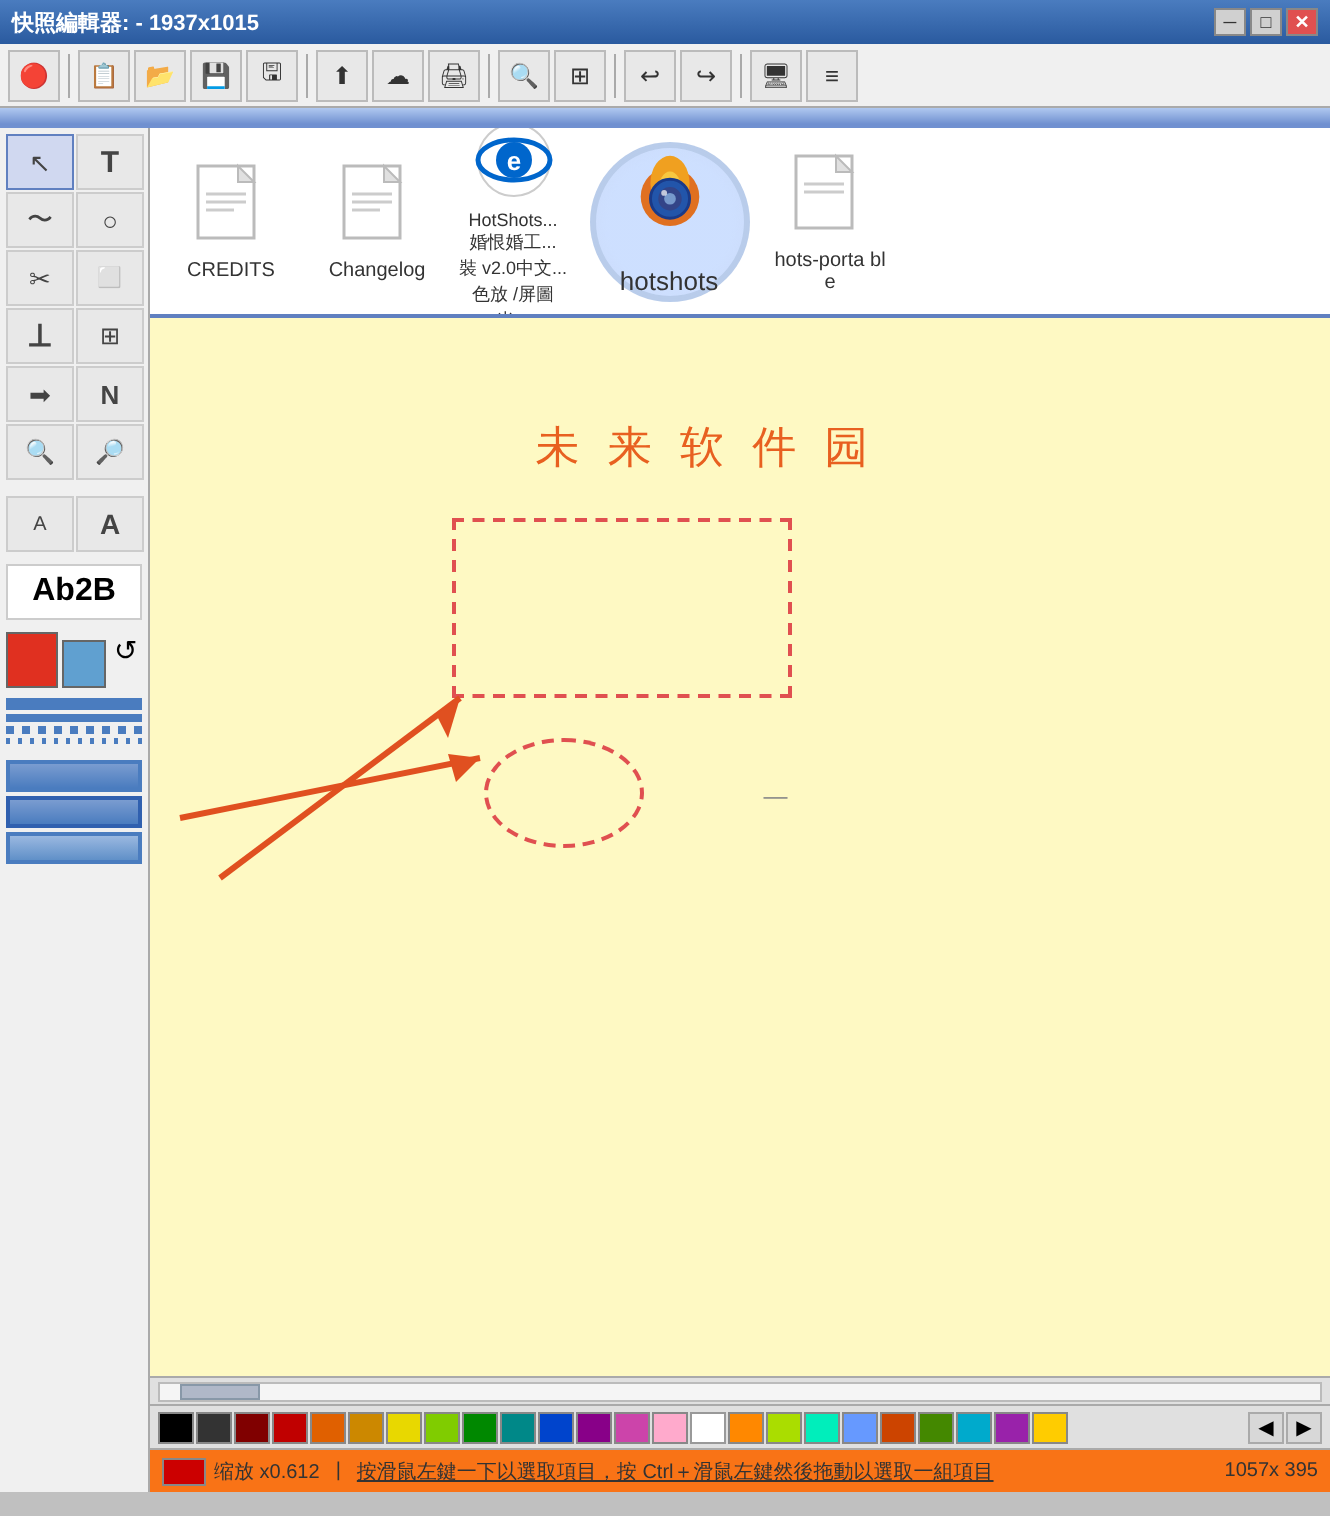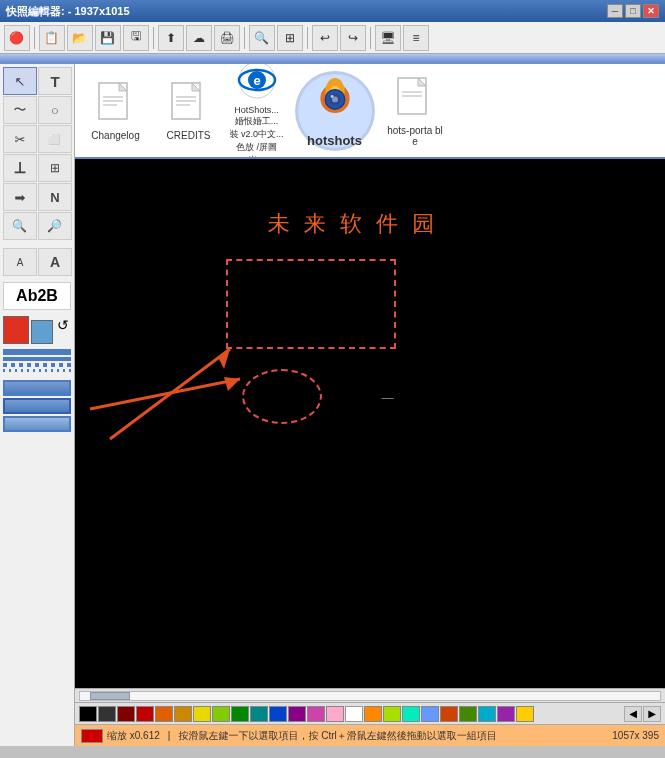--- a/index.html
+++ b/index.html
@@ -171,28 +171,28 @@
       width: 80px; height: 80px;
       border-radius: 50%;
       background: radial-gradient(circle, rgba(200,220,255,0.9) 60%, rgba(150,180,240,0.5) 100%);
       border: 3px solid rgba(180,200,230,0.8);
       display: flex; flex-direction: column;
       align-items: center; justify-content: center;
       position: relative;
       z-index: 10;
     }
     .hotshots-label {
-      font-size: 13px; font-weight: bold; color: #333;
+      font-size: 13px; font-weight: normal; color: #333;
       margin-top: 18px;
     }
 
     
     .canvas-white {
       flex: 1;
-      background: #000000;
+      background: #fef9c3;
       position: relative;
       overflow: hidden;
     }
 
     
     .canvas-text-zh {
       position: absolute;
       top: 50px; left: 50%;
       transform: translateX(-60%);
       font-size: 22px;
@@ -218,21 +218,21 @@
       transform: translateX(-50%);
       width: 80px; height: 55px;
       border: 2px dashed #e05050;
       border-radius: 50%;
       background: transparent;
     }
 
     
     .status-bar {
       height: 22px;
-      background: #fdba74;
+      background: #f97316;
       border-top: 1px solid #aaa;
       display: flex;
       align-items: center;
       padding: 0 6px;
       font-size: 10px;
       color: #333;
       gap: 4px;
     }
 
     
@@ -389,34 +389,34 @@
       <div class="file-item">
         <div class="file-icon">
           <svg width="38" height="48" viewBox="0 0 38 48">
             <rect x="2" y="2" width="28" height="36" fill="white" stroke="#bbb" stroke-width="1.5"></rect>
             <polygon points="22,2 30,10 22,10" fill="#e0e0e0" stroke="#bbb" stroke-width="1"></polygon>
             <line x1="6" y1="16" x2="26" y2="16" stroke="#ccc" stroke-width="1.5"></line>
             <line x1="6" y1="20" x2="26" y2="20" stroke="#ccc" stroke-width="1.5"></line>
             <line x1="6" y1="24" x2="20" y2="24" stroke="#ccc" stroke-width="1.5"></line>
           </svg>
         </div>
-        <div class="file-name">Changelog</div>
+        <div class="file-name">CREDITS</div>
       </div>
 
       <div class="file-item">
         <div class="file-icon">
           <svg width="38" height="48" viewBox="0 0 38 48">
             <rect x="2" y="2" width="28" height="36" fill="white" stroke="#bbb" stroke-width="1.5"></rect>
             <polygon points="22,2 30,10 22,10" fill="#e0e0e0" stroke="#bbb" stroke-width="1"></polygon>
             <line x1="6" y1="16" x2="26" y2="16" stroke="#ccc" stroke-width="1.5"></line>
             <line x1="6" y1="20" x2="26" y2="20" stroke="#ccc" stroke-width="1.5"></line>
             <line x1="6" y1="24" x2="20" y2="24" stroke="#ccc" stroke-width="1.5"></line>
           </svg>
         </div>
-        <div class="file-name">CREDITS</div>
+        <div class="file-name">Changelog</div>
       </div>
 
       <div class="file-item" style="width:55px;">
         <div class="file-icon">
           <svg width="40" height="40" viewBox="0 0 40 40">
             <circle cx="20" cy="20" r="18" fill="#fff" stroke="#ccc"></circle>
             <ellipse cx="20" cy="20" rx="18" ry="10" fill="none" stroke="#0066cc" stroke-width="2.5"></ellipse>
             <circle cx="20" cy="20" r="9" fill="#0066cc"></circle>
             <text x="20" y="25" text-anchor="middle" font-size="13" font-weight="bold" fill="white">e</text>
           </svg>
@@ -512,17 +512,17 @@
       <div class="palette-color" style="background:#ffcc00;"></div>
       <div style="flex:1;"></div>
       <div class="palette-nav">◀</div>
       <div class="palette-nav">▶</div>
     </div>
 
     <div class="status-bar">
       <div class="color-swatch" style="background:#cc0000; width:22px; height:14px; border:1px solid #888;"></div>
       <span>缩放 x0.612</span>
       <span style="margin:0 4px;">|</span>
-      <span style="flex:1; overflow:hidden; white-space:nowrap;">按滑鼠左鍵一下以選取項目，按 Ctrl＋滑鼠左鍵然後拖動以選取一組項目</span>
+      <span style="flex:1; overflow:hidden; white-space:nowrap;text-decoration:underline;">按滑鼠左鍵一下以選取項目，按 Ctrl＋滑鼠左鍵然後拖動以選取一組項目</span>
       <span style="margin-left:20px;">1057x 395</span>
     </div>
   </div>
 </div>
 
 </body></html>

